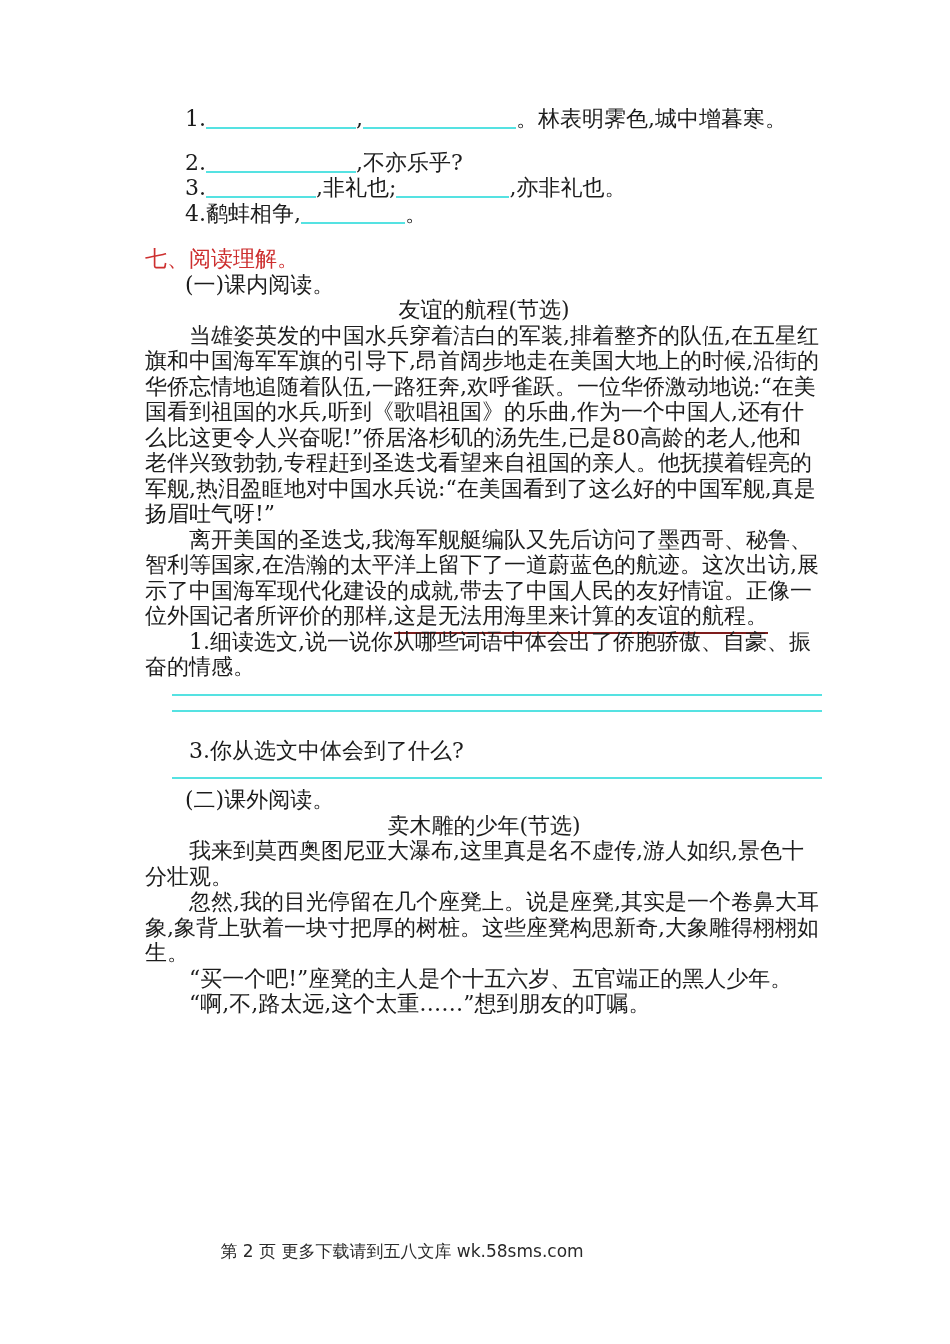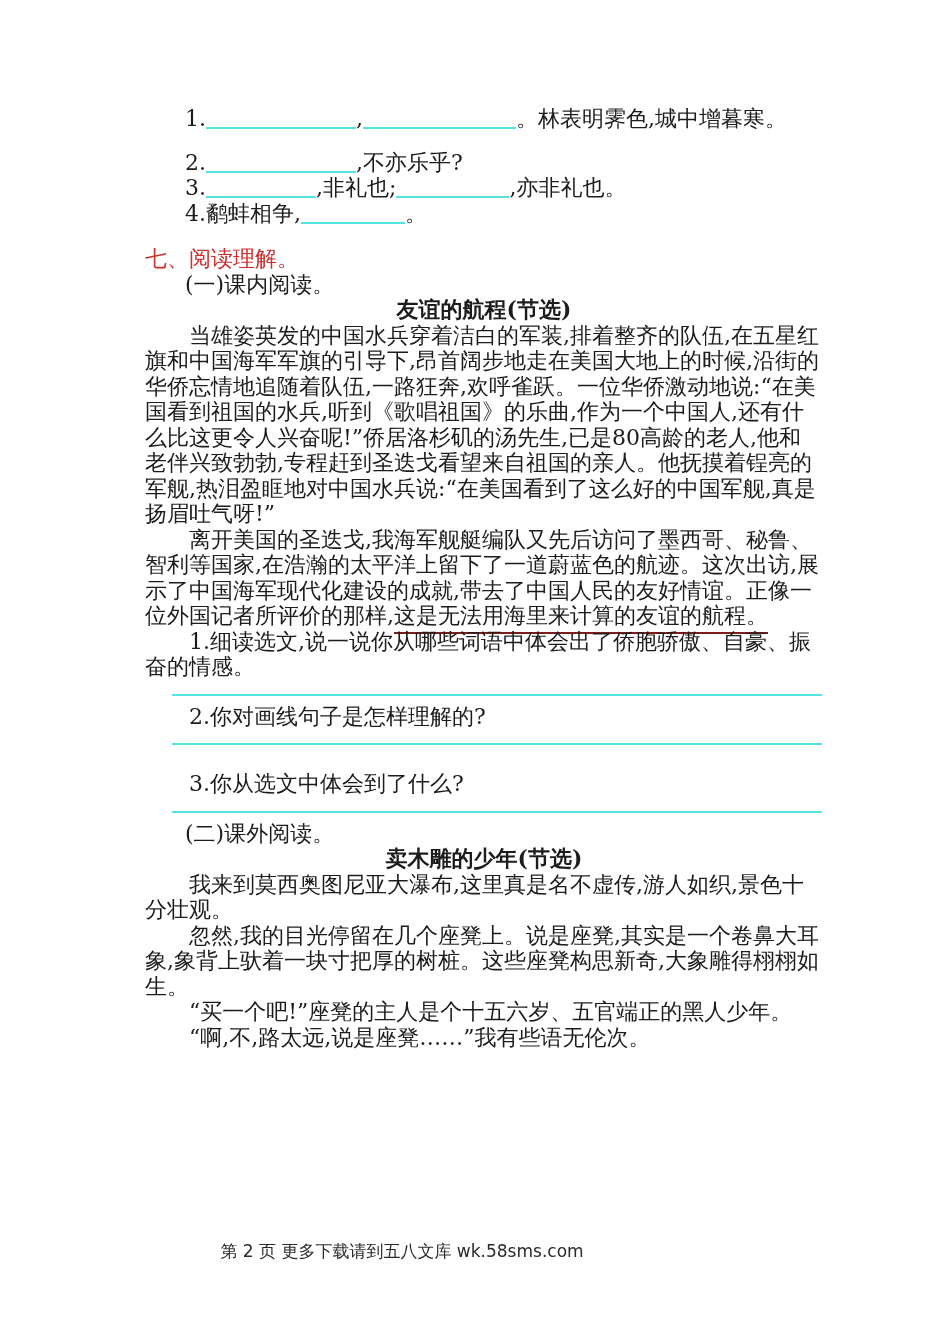--- a/index.html
+++ b/index.html
@@ -26,21 +26,21 @@
     display:inline-block;
     height:16px;
     border-bottom:2px solid #55e2e2;
     vertical-align:-3px;
   }
   .heading-red{
     margin-top:20px;
     color:#cd2f2f;
   }
   .sub-heading{padding-left:40px;}
-  .passage-title{text-align:center;font-weight:bold;}
+  .passage-title{text-align:center;}
   .para{margin:0;text-indent:2em;}
   .underlined-cyan{
     border-bottom:2px solid #7f1d1d;
     padding-bottom:4px;
   }
   .answer-line{
     height:2px;
     background:#55e2e2;
     width:650px;
     margin:14px 0 8px 27px;
@@ -71,27 +71,26 @@
 
     <div class="heading-red">七、阅读理解。</div>
     <div class="sub-heading">(一)课内阅读。</div>
 
     <div class="passage-title">友谊的航程(节选)</div>
     <p class="para">当雄姿英发的中国水兵穿着洁白的军装,排着整齐的队伍,在五星红旗和中国海军军旗的引导下,昂首阔步地走在美国大地上的时候,沿街的华侨忘情地追随着队伍,一路狂奔,欢呼雀跃。一位华侨激动地说:“在美国看到祖国的水兵,听到《歌唱祖国》的乐曲,作为一个中国人,还有什么比这更令人兴奋呢!”侨居洛杉矶的汤先生,已是80高龄的老人,他和老伴兴致勃勃,专程赶到圣迭戈看望来自祖国的亲人。他抚摸着锃亮的军舰,热泪盈眶地对中国水兵说:“在美国看到了这么好的中国军舰,真是扬眉吐气呀!”</p>
     <p class="para"><span>离开美国的圣迭戈,我海军舰艇编队又先后访问了墨西哥、秘鲁、智利等国家,在浩瀚的太平洋上留下了一道蔚蓝色的航迹。这次出访,展示了中国海军现代化建设的成就,带去了中国人民的友好情谊。正像一位外国记者所评价的那样,</span><span class="underlined-cyan">这是无法用海里来计算的友谊的航程。</span></p>
 
     <p class="para">1.细读选文,说一说你从哪些词语中体会出了侨胞骄傲、自豪、振奋的情感。</p>
     <div class="answer-line"></div>
-    <p class="para">2.你对画线句子是怎样理解的?</p>
     <div class="answer-line mb-lg"></div>
     <p class="para">3.你从选文中体会到了什么?</p>
     <div class="answer-line"></div>
 
     <div class="sub-heading">(二)课外阅读。</div>
     <div class="passage-title">卖木雕的少年(节选)</div>
     <p class="para">我来到莫西奥图尼亚大瀑布,这里真是名不虚传,游人如织,景色十分壮观。</p>
     <p class="para">忽然,我的目光停留在几个座凳上。说是座凳,其实是一个卷鼻大耳象,象背上驮着一块寸把厚的树桩。这些座凳构思新奇,大象雕得栩栩如生。</p>
     <p class="para">“买一个吧!”座凳的主人是个十五六岁、五官端正的黑人少年。</p>
-    <p class="para">“啊,不,路太远,说是座凳……”我有些语无伦次。</p>
+    <p class="para">“啊,不,路太远,这个太重……”想到朋友的叮嘱。</p>
   </div>
 
   <div class="footer">第 2 页 更多下载请到五八文库 wk.58sms.com</div>
 </div>
 
 </body></html>

